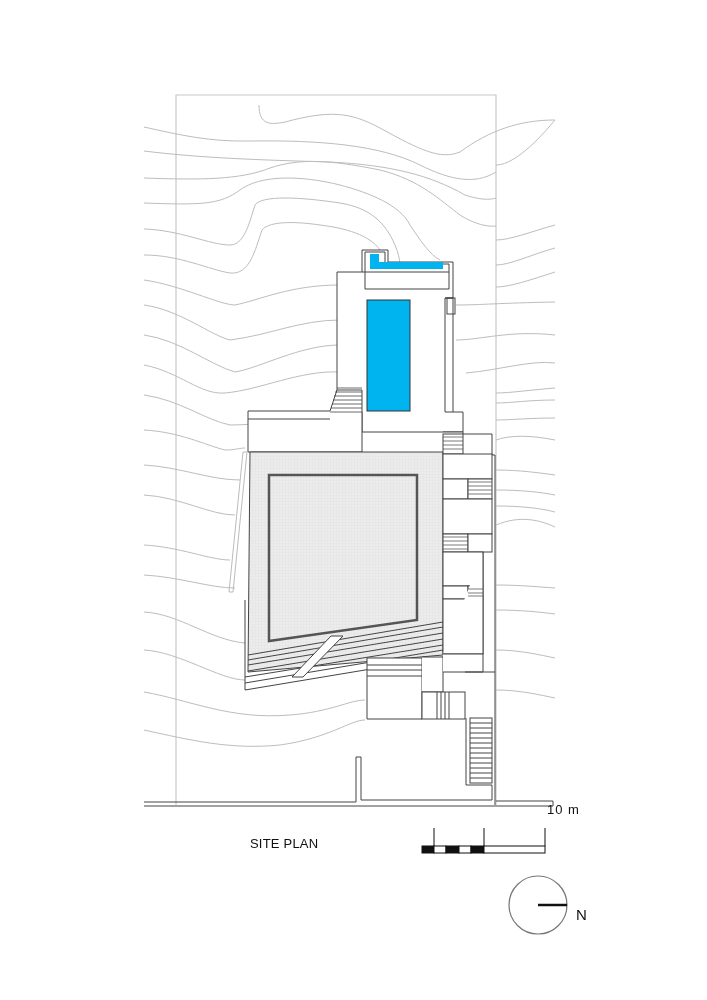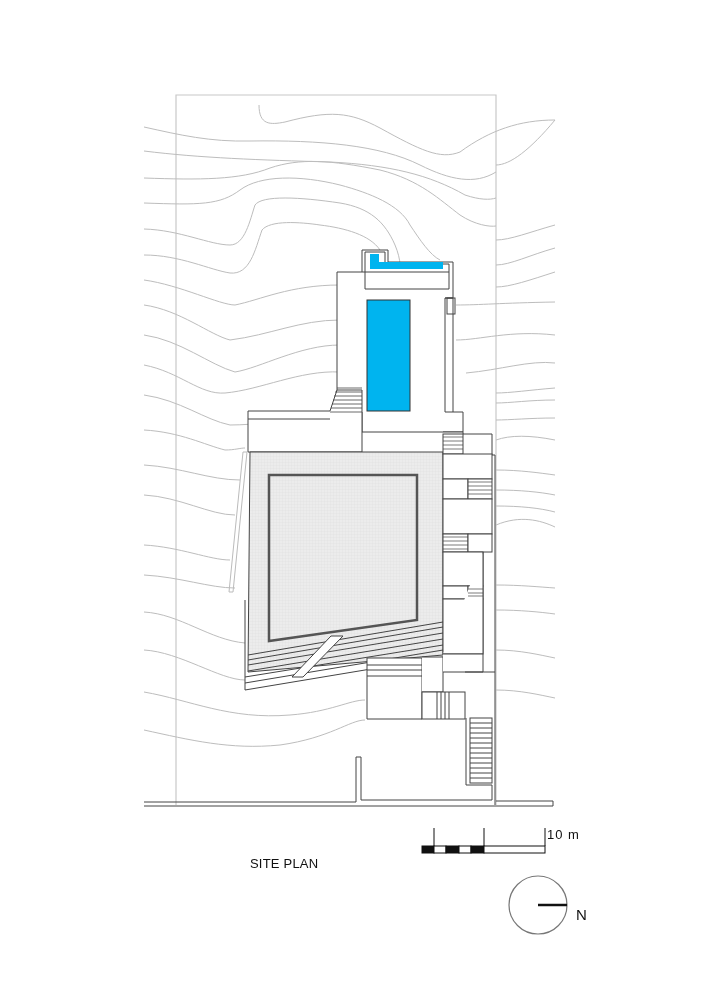--- a/index.html
+++ b/index.html
@@ -1,19 +1,19 @@
 <!DOCTYPE html>
 <html><head>
 <meta charset="utf-8">
 <style>
   html, body { margin: 0; padding: 0; background: #ffffff; }
   body { width: 707px; height: 1000px; position: relative; overflow: hidden; font-family: "Liberation Sans", sans-serif; }
   #plan { position: absolute; left: 0; top: 0; width: 707px; height: 1000px; }
-  .title { position: absolute; left: 250px; top: 836px; font-size: 13px; color: #111; letter-spacing: 0.2px; margin-top: 20px; }
-  .scale-label { position: absolute; left: 547px; top: 827px; font-size: 13px; color: #111; letter-spacing: 1px; }
+  .title { position: absolute; left: 250px; top: 836px; font-size: 13px; color: #111; letter-spacing: 0.2px; }
+  .scale-label { position: absolute; left: 547px; top: 802px; font-size: 13px; color: #111; letter-spacing: 1px; }
   .north-label { position: absolute; left: 576px; top: 906px; font-size: 15px; color: #111; }
 </style>
 </head>
 <body>
 
 <svg id="plan" viewBox="0 0 707 1000" xmlns="http://www.w3.org/2000/svg">
   <defs>
     <pattern id="grid" width="3" height="3" patternUnits="userSpaceOnUse">
       <rect width="3" height="3" fill="#ececec"></rect>
       <path d="M3 0 L0 0 0 3" fill="none" stroke="#d9d9d9" stroke-width="0.4"></path>

